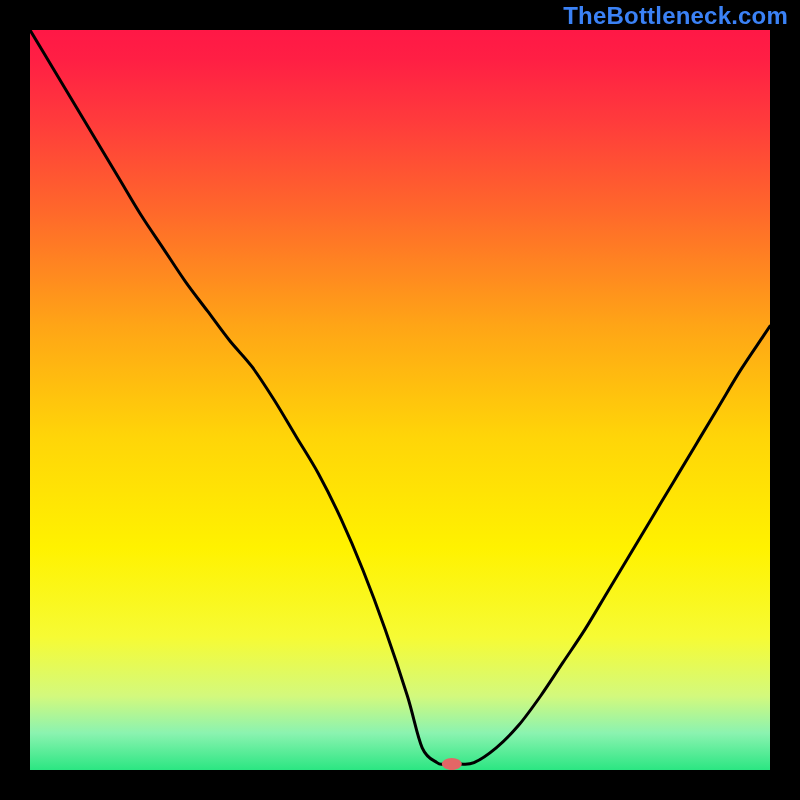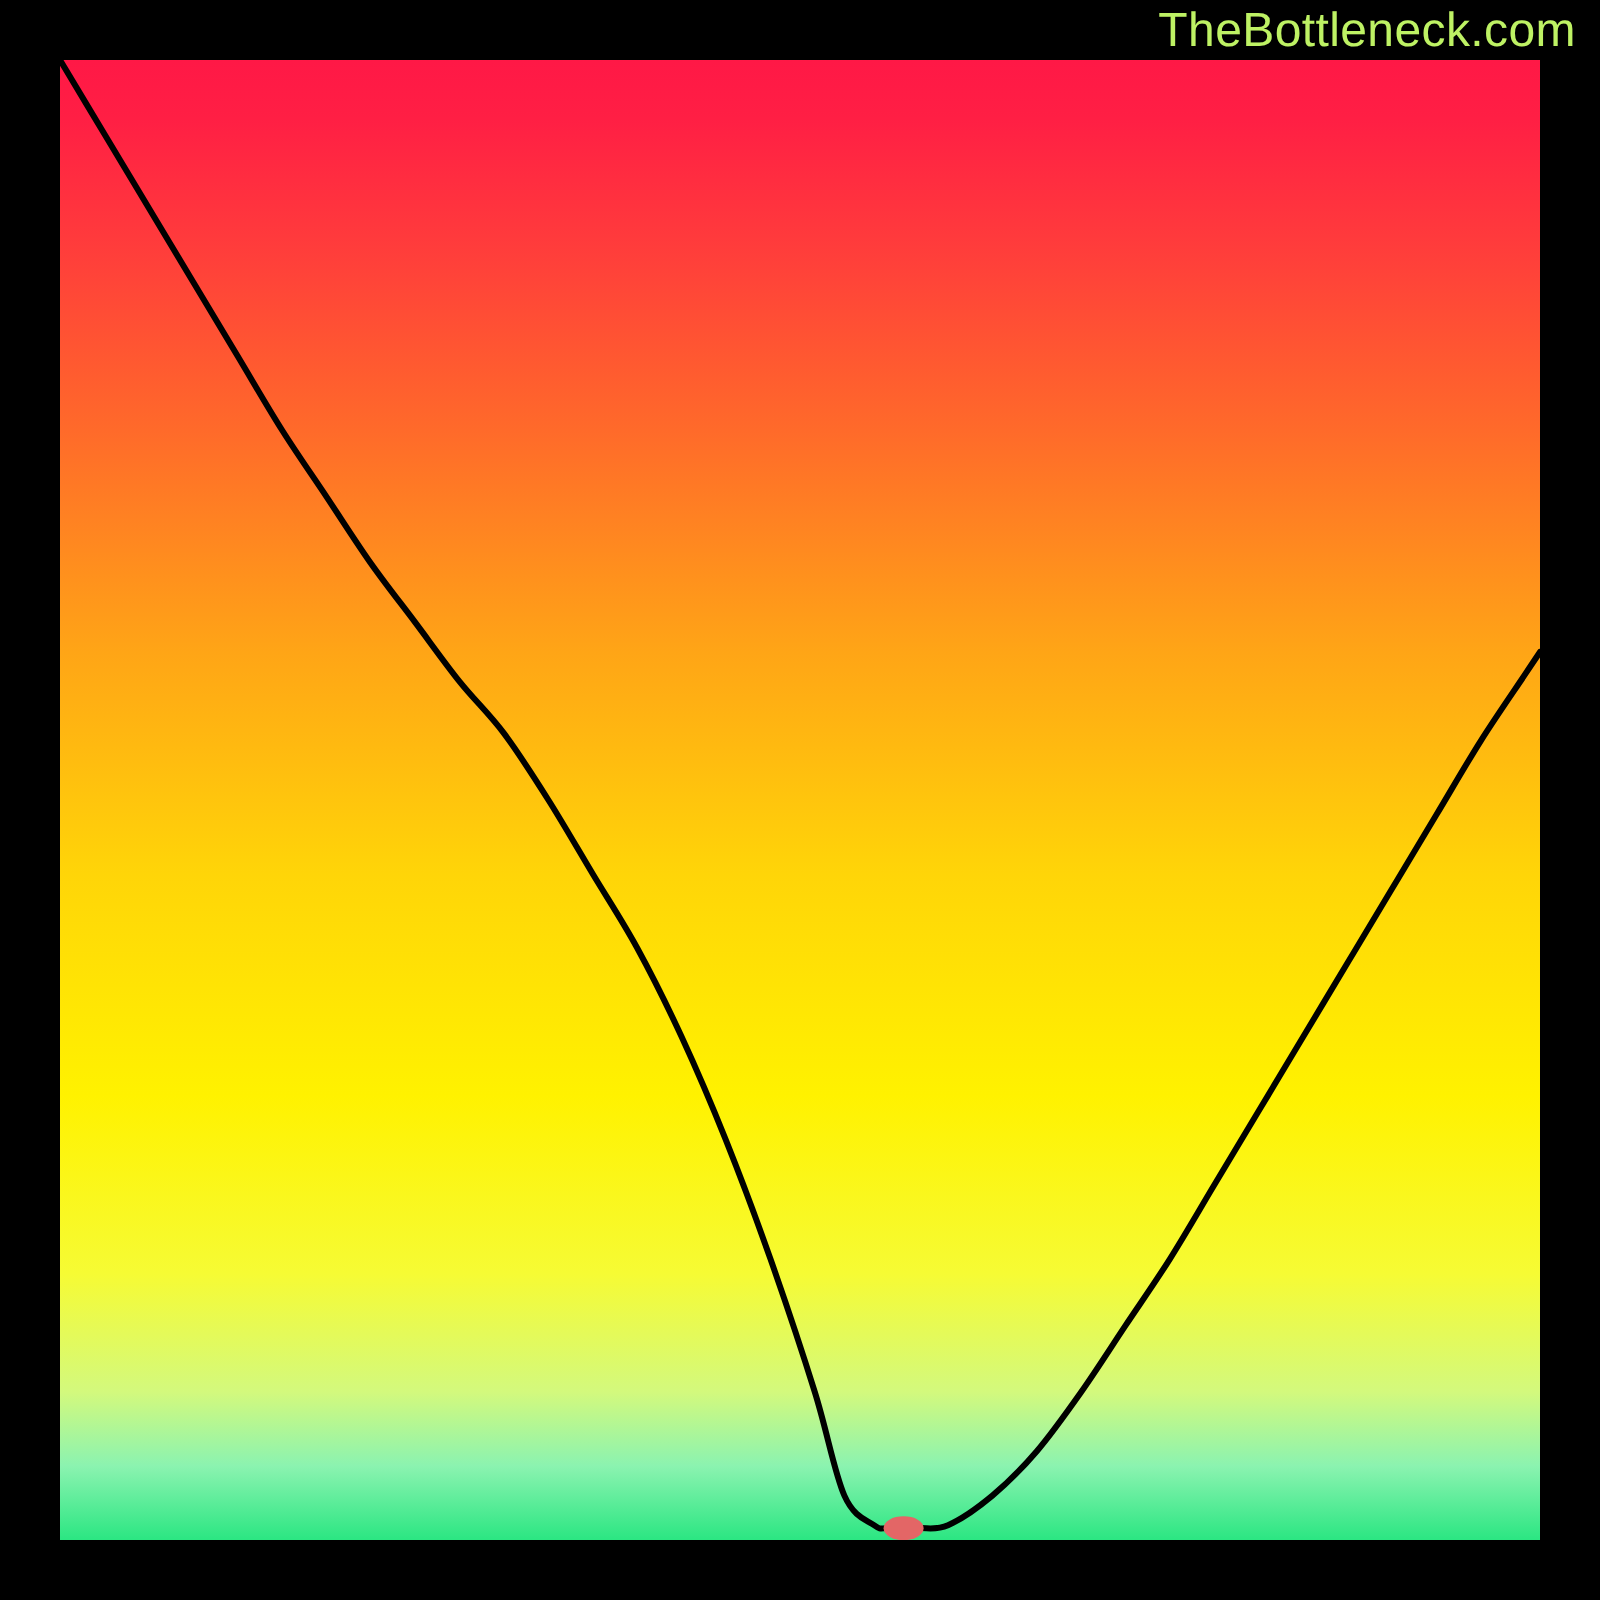--- a/index.html
+++ b/index.html
@@ -13,23 +13,23 @@
   .frame {
     position: relative;
     width: 800px;
     height: 800px;
     background: #000;
   }
   .watermark {
     position: absolute;
     top: 2px;
     right: 12px;
-    color: #bef264;
+    color: #3b82f6;
     font-size: 24px;
-    font-weight: 400;
+    font-weight: 700;
     letter-spacing: 0.2px;
     z-index: 10;
   }
   .plot {
     position: absolute;
     left: 30px;
     top: 30px;
     width: 740px;
     height: 740px;
   }

